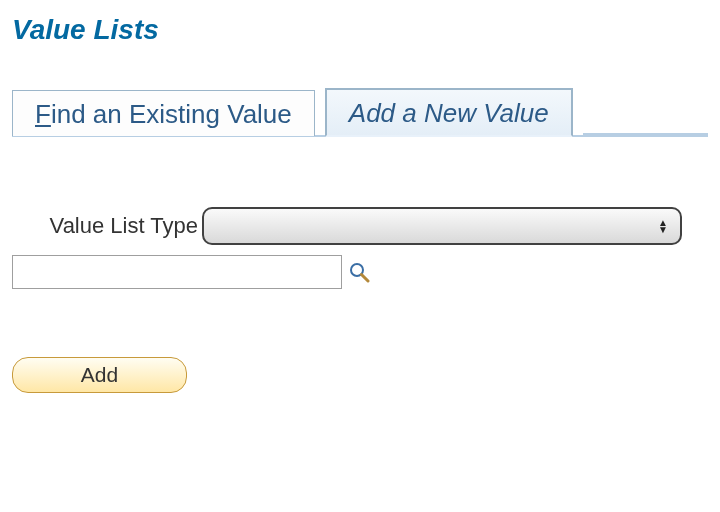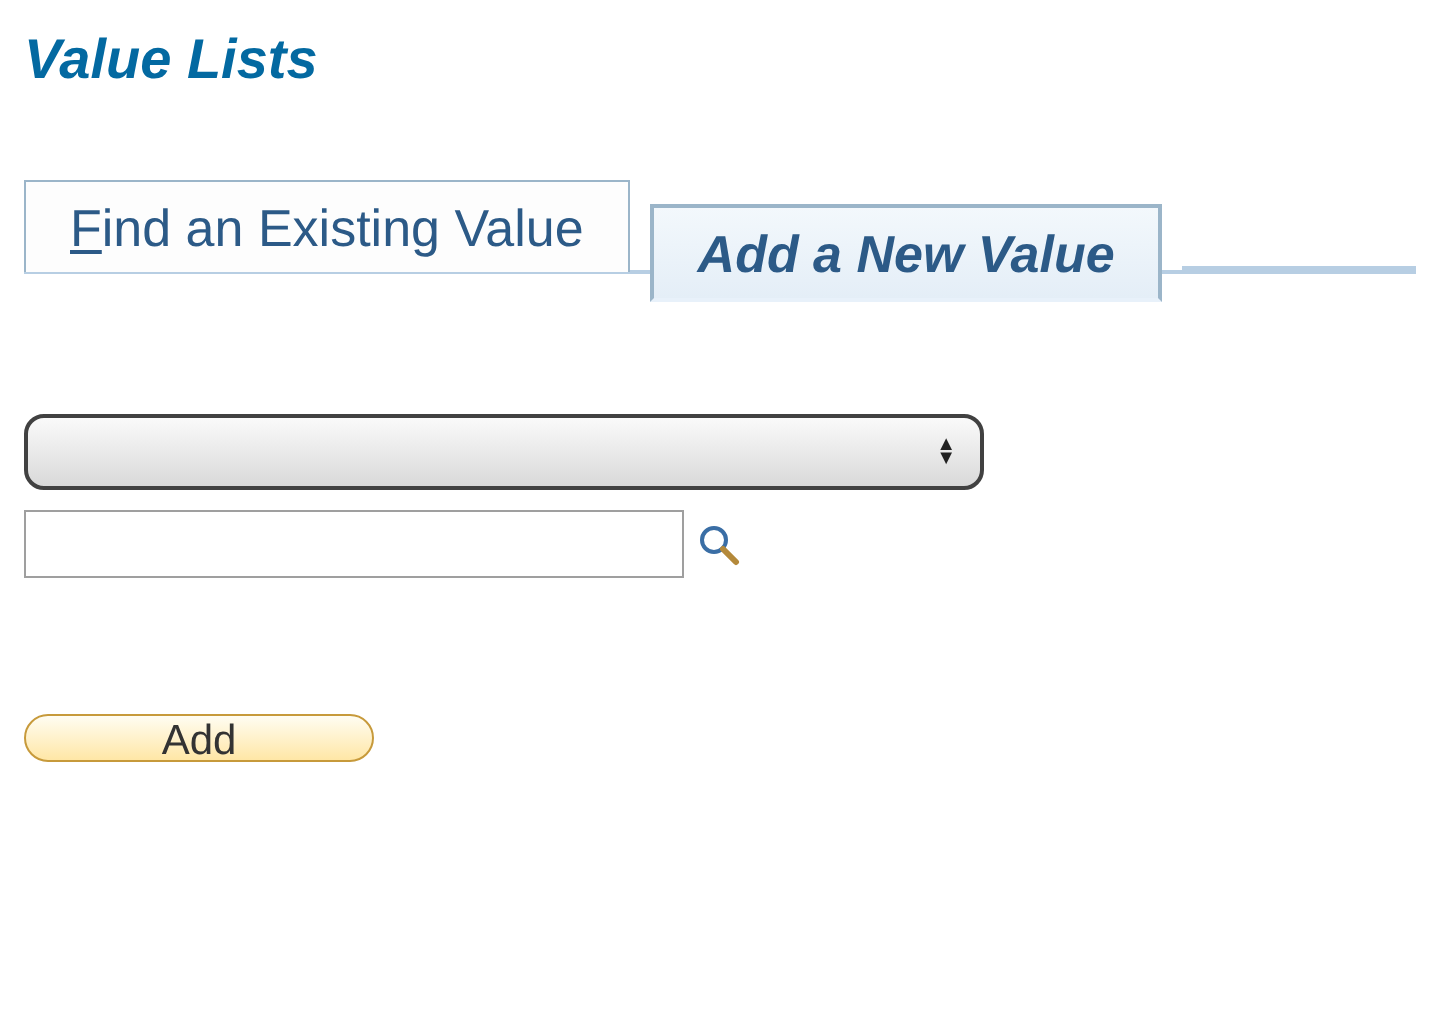--- a/index.html
+++ b/index.html
@@ -41,26 +41,26 @@
     background:#fdfdfd;
     color:#2c5a87;
     cursor:pointer;
     position:relative;
     top:1px;
   }
   .tab.inactive .ul{
     text-decoration:underline;
   }
   .tab.active{
-    font-weight:bold;
+    font-weight:normal;
     font-style:italic;
     border:2px solid #9bb5c9;
     border-bottom:2px solid #e8f1fa;
     background:linear-gradient(#f3f8fc,#e4eef7);
-    top:16px;
+    top:2px;
   }
 
   
   .formrow{
     display:flex;
     align-items:center;
     margin-bottom:10px;
   }
   .formrow label{
     width:190px;
@@ -98,21 +98,21 @@
 
   .lookup{
     margin-left:6px;
     display:inline-flex;
     cursor:pointer;
   }
 
   .btn{
     margin-top:58px;
     width:175px;
-    height:24px;
+    height:36px;
     border:1px solid #c79a3b;
     border-radius:16px;
     background:linear-gradient(#fffdf2,#ffe7a6);
     font-size:21px;
     color:#333;
     cursor:pointer;
   }
 </style>
 </head>
 <body>
@@ -124,20 +124,21 @@
 <div class="tabrow">
   <div class="tab inactive">
     <span class="ul">F</span><span>ind an Existing Value</span>
   </div>
   <div class="tab active">
     <span>Add a New Value</span>
   </div>
 </div>
 
 <div class="formrow">
+  <label>Value List Type</label>
   <div class="select-shell">
     <span class="arrows">▲<br>▼</span>
   </div>
 </div>
 
 <div class="formrow">
   <input class="text" type="text" value="" style="">
   <span class="lookup">
     <svg width="22" height="22" viewBox="0 0 22 22">
       <circle cx="9" cy="9" r="6" fill="none" stroke="#3a6ea5" stroke-width="2"></circle>

